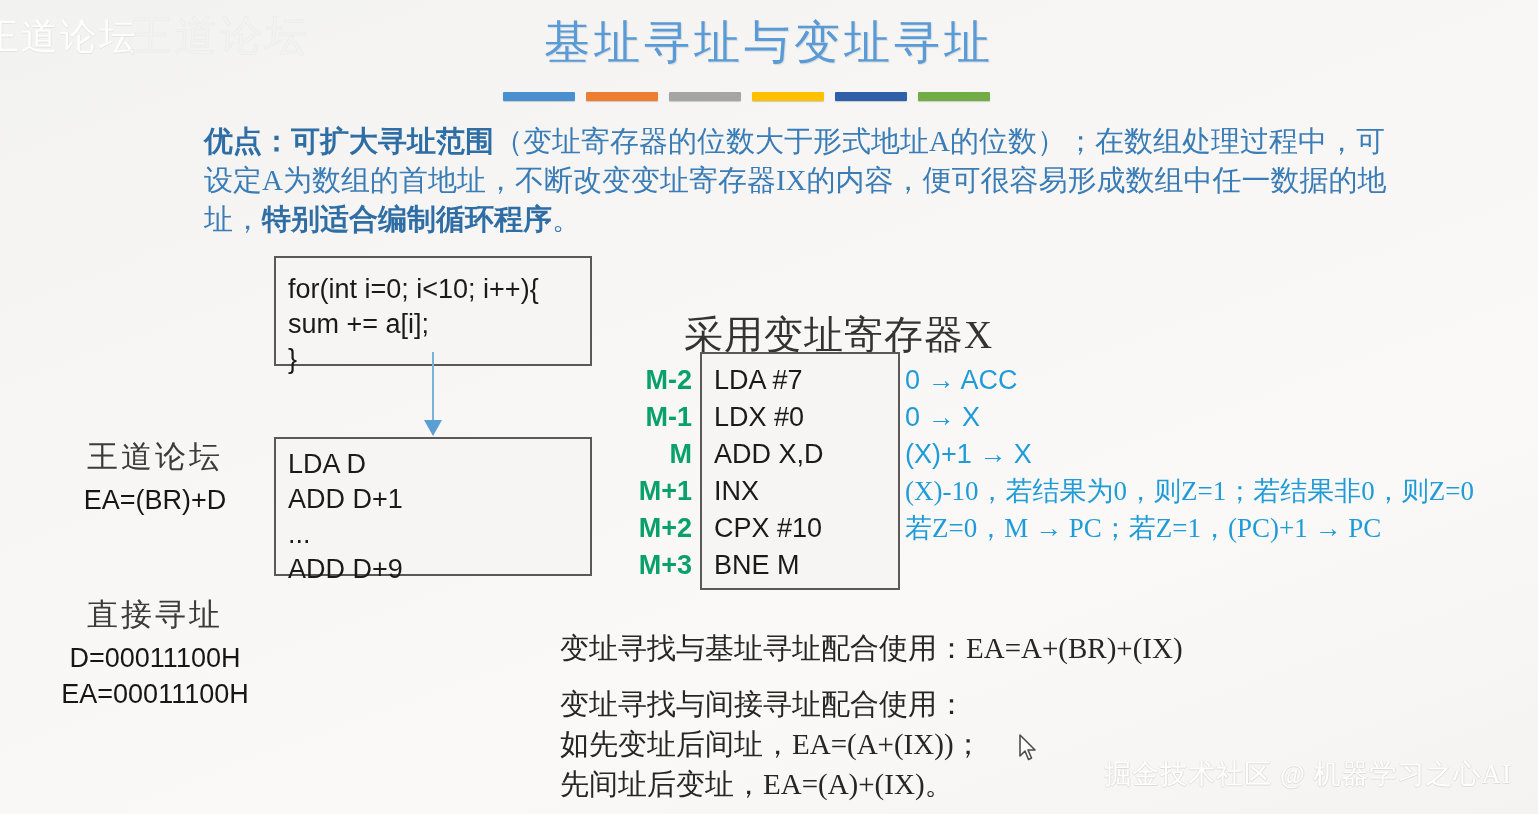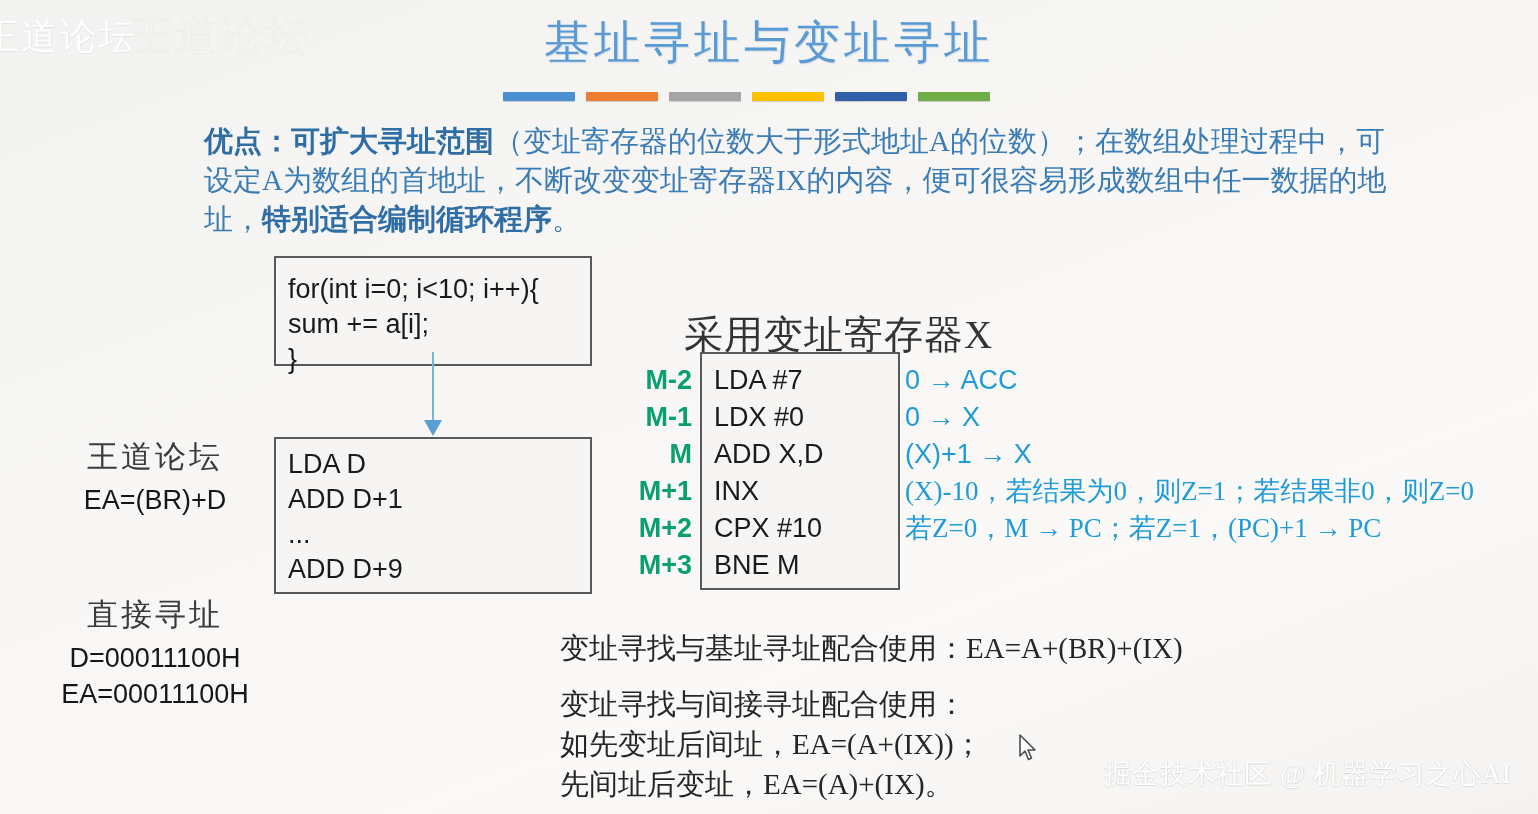--- a/index.html
+++ b/index.html
@@ -113,21 +113,21 @@
     font-size: 27px;
     color: #1a1a1a;
     white-space: pre;
     line-height: 35px;
   }
   #for-box {
     left: 274px; top: 256px; width: 318px; height: 110px;
     padding: 14px 0 0 12px;
   }
   #lda-box {
-    left: 274px; top: 437px; width: 318px; height: 157px;
+    left: 274px; top: 437px; width: 318px; height: 139px;
     padding: 8px 0 0 12px;
   }
   #instr-box {
     left: 700px; top: 352px; width: 200px; height: 238px;
     padding: 8px 0 0 12px;
   }
   #instr-box .line { line-height: 37px; }
 
   
   .arrow-line {

